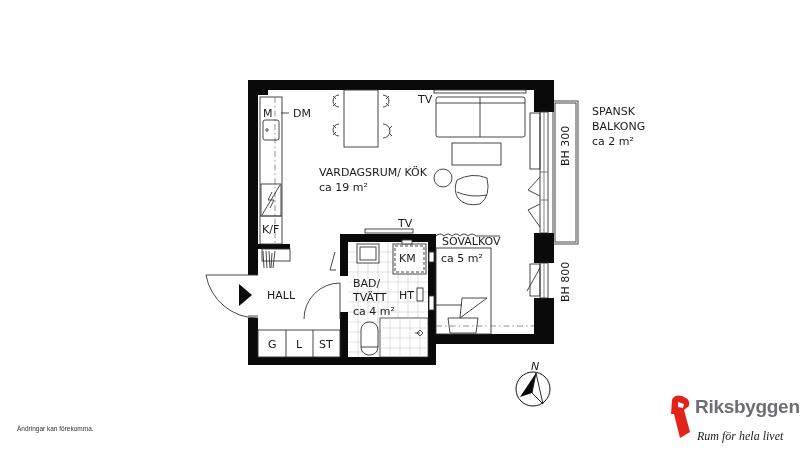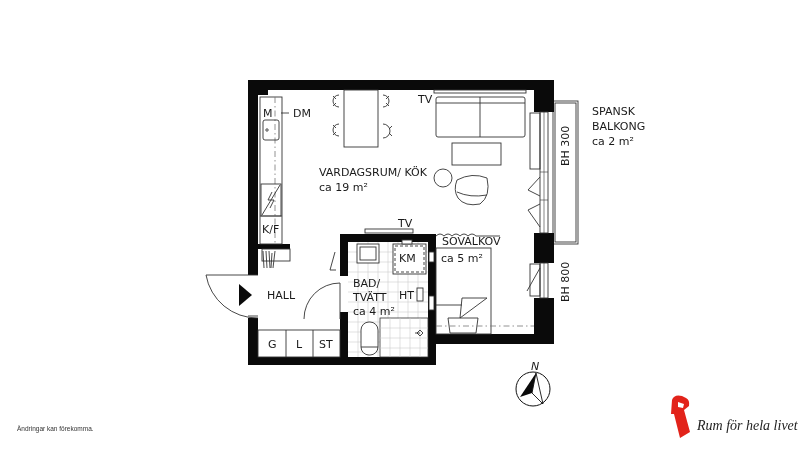--- a/index.html
+++ b/index.html
@@ -7,21 +7,21 @@
     #plan { position: absolute; left: 0; top: 0; width: 810px; height: 455px; }
     .lbl { font-family: "DejaVu Sans", sans-serif; font-size: 11px; fill: #1a1a1a; }
     .wall { fill: #0a0a0a; }
     .thin { fill: none; stroke: #333; stroke-width: 0.9; }
     .thin2 { fill: #fff; stroke: #333; stroke-width: 0.9; }
     .dash { fill: none; stroke: #777; stroke-width: 0.8; stroke-dasharray: 6 3 1.5 3; }
     .grid { stroke: #cfcfcf; stroke-width: 0.6; }
     .disclaimer { position: absolute; left: 17px; top: 425px; font-size: 6.5px; color: #333; font-family: "Liberation Sans", sans-serif; }
     .logo { position: absolute; left: 668px; top: 392px; width: 130px; height: 48px; }
     .logo-name { position: absolute; left: 27px; top: 4px; font-family: "Liberation Sans", sans-serif; font-weight: bold; font-size: 19px; color: #6d6e71; letter-spacing: -0.3px; }
-    .logo-tag { position: absolute; left: 29px; top: 26px; font-family: "Liberation Serif", serif; font-style: italic; font-size: 14px; color: #222; }
+    .logo-tag { position: absolute; left: 29px; top: 37px; font-family: "Liberation Serif", serif; font-style: italic; font-size: 12px; color: #222; }
   </style>
 </head>
 <body>
 
 <svg id="plan" viewBox="0 0 810 455" xmlns="http://www.w3.org/2000/svg">
 
   <g>
     <rect x="553" y="101" width="25" height="143" class="thin" stroke-width="1.2"></rect>
     <rect x="555" y="103" width="21" height="139" class="thin" stroke-width="0.6"></rect>
   </g>
@@ -224,14 +224,15 @@
   <text class="lbl" x="531" y="370" font-style="italic" font-size="13">N</text>
 </svg>
 
 <div class="disclaimer">Ändringar kan förekomma.</div>
 
 <div class="logo">
   <svg width="28" height="48" viewBox="0 0 28 48" style="position:absolute;left:0;top:0;">
     <path d="M4 8 Q6 2 14 4 L18 6 Q22 8 21 14 L16 18 L22 40 L12 46 L6 22 L3 22 Z" fill="#e2231a"></path>
     <path d="M10 10 L16 12 L15 16 L10 15 Z" fill="#ffffff"></path>
   </svg>
+  <div class="logo-name">Riksbyggen</div>
   <div class="logo-tag">Rum för hela livet</div>
 </div>
 
 </body></html>

